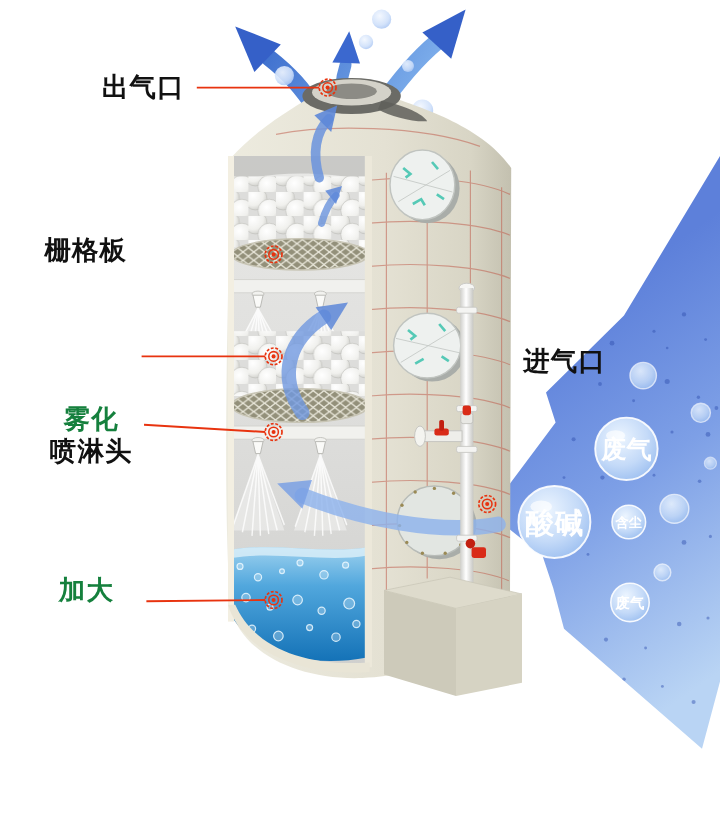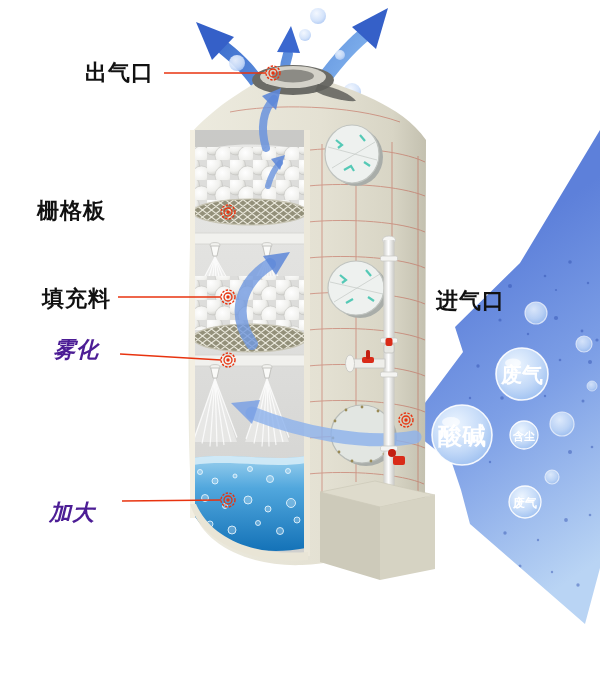--- a/index.html
+++ b/index.html
@@ -1,21 +1,21 @@
 <!DOCTYPE html>
 <html><head>
 <meta charset="utf-8">
 <style>
   html,body{margin:0;padding:0;background:#ffffff;}
   .stage{position:relative;width:600px;height:688px;background:#ffffff;overflow:hidden;
          font-family:"Liberation Sans",sans-serif;}
   .stage svg{position:absolute;left:0;top:0;}
   .callout{position:absolute;font-weight:bold;color:#111111;font-size:22px;
            letter-spacing:1px;line-height:26px;white-space:nowrap;}
-  .callout .red{color:#4c1d95;font-style:italic;}
+  .callout .red{color:#15803d;}
   .two-line{text-align:center;}
 </style>
 </head>
 <body>
 
 <div class="stage">
 
 <svg width="600" height="688" viewBox="0 0 600 688">
   <defs>
     <linearGradient id="bigArrowGrad" gradientUnits="userSpaceOnUse" x1="420" y1="300" x2="600" y2="560">
@@ -367,27 +367,27 @@
   <use href="#targetMarker" transform="translate(273,73)"></use>
   <use href="#targetMarker" transform="translate(228,212)"></use>
   <use href="#targetMarker" transform="translate(228,297)"></use>
   <use href="#targetMarker" transform="translate(228,360)"></use>
   <use href="#targetMarker" transform="translate(228,500)"></use>
   <use href="#targetMarker" transform="translate(406,420)"></use>
 </svg>
 
 <div class="callout" style="left:85px;top:60px;">出气口</div>
 
-<div class="callout" style="left:37px;top:198px;">栅格板</div>
-
-<div class="callout" style="left:42px;top:286px;">填充料</div>
+<div class="callout" style="left:37px;top:198px;font-family:Liberation Mono, monospace;">栅格板</div>
+
 
 <div class="callout two-line" style="left:28px;top:337px;width:96px;">
   <div class="red">雾化</div>
+  <div>喷淋头</div>
 </div>
 
-<div class="callout two-line" style="left:20px;top:500px;width:104px;">
+<div class="callout two-line" style="left:20px;top:479px;width:104px;">
   <div class="red">加大</div>
 </div>
 
 <div class="callout" style="left:436px;top:288px;">进气口</div>
 
 </div>
 
 </body></html>

